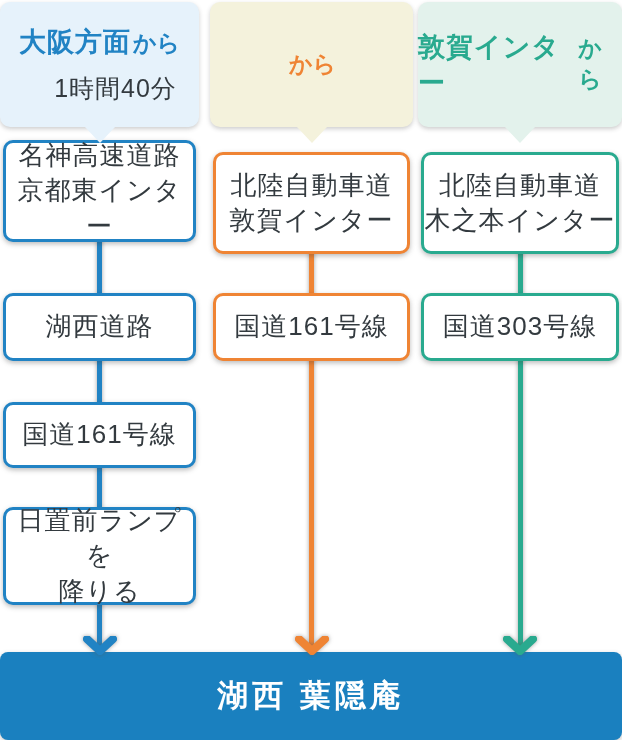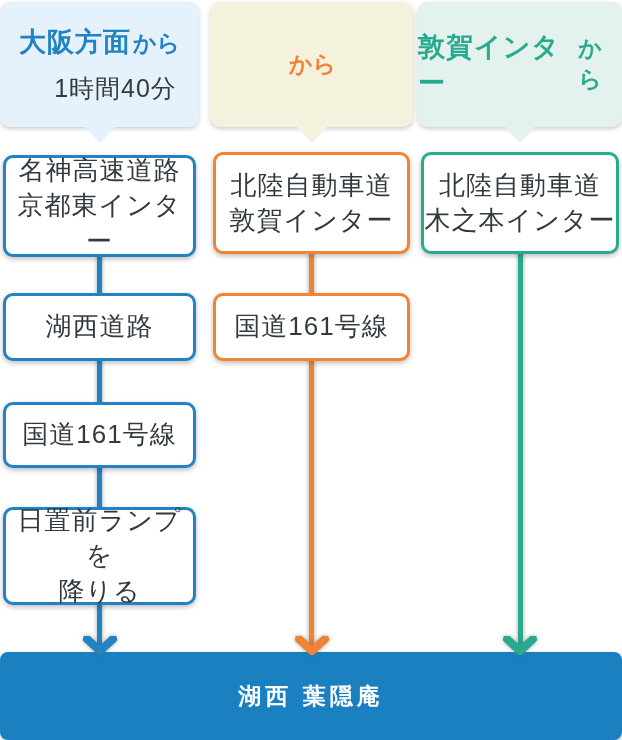--- a/index.html
+++ b/index.html
@@ -72,41 +72,41 @@
     z-index: 6;
   }
 
   
   .bar {
     position: absolute; left: 0; right: 0; top: 652px; bottom: 0;
     background: var(--bar-bg, #1a80bf);
     color: var(--bar-fg, #ffffff);
     border-radius: 8px;
     display: flex; align-items: center; justify-content: center;
-    font-size: 23px; font-weight: 700; letter-spacing: 4px;
+    font-size: 31px; font-weight: 700; letter-spacing: 4px;
     box-shadow: 0 2px 5px rgba(60,60,60,0.3);
     z-index: 5;
   }
 </style>
 </head>
 <body>
 
 <div id="canvas" style="--canvas-bg: #ffffff; --text-dark: #333a3f;">
 
   <section class="col" style="left: 0px; width: 199px; --accent: #2183c4; --hbg: #e6f2fb;">
     <header class="bubble">
       <div class="line1">
         <span class="from">大阪方面</span>
           <span class="suffix">から</span>
       </div>
       <div class="duration">1時間40分</div>
       <i class="tail"></i>
     </header>
     <i class="vline"></i>
-    <div class="step" style="top:155px;height:96px">名神高速道路
+    <div class="step" style="top:140px;height:96px">名神高速道路
 京都東インター</div>
     <div class="step" style="top:293px;height:62px">湖西道路</div>
     <div class="step" style="top:402px;height:60px">国道161号線</div>
     <div class="step" style="top:507px;height:92px">日置前ランプを
 降りる</div>
     <svg class="chev" width="34" height="21" viewBox="0 0 34 21" aria-hidden="true">
       <path d="M4 3 L17 15 L30 3" fill="none" stroke="currentColor" stroke-width="8" stroke-linecap="round" stroke-linejoin="round"></path>
     </svg>
   </section>
 
@@ -130,20 +130,21 @@
     <header class="bubble">
       <div class="line1">
         <span class="from">敦賀インター</span>
           <span class="suffix">から</span>
       </div>
       <i class="tail"></i>
     </header>
     <i class="vline"></i>
     <div class="step" style="top:152px;height:96px">北陸自動車道
 木之本インター</div>
+    <div class="step" style="top:293px;height:62px">国道303号線</div>
     <svg class="chev" width="34" height="21" viewBox="0 0 34 21" aria-hidden="true">
       <path d="M4 3 L17 15 L30 3" fill="none" stroke="currentColor" stroke-width="8" stroke-linecap="round" stroke-linejoin="round"></path>
     </svg>
   </section>
 
   <footer class="bar" style="--bar-bg: #1a80bf; --bar-fg: #ffffff;">
     <span>湖西 葉隠庵</span>
   </footer>
 
 </div>

